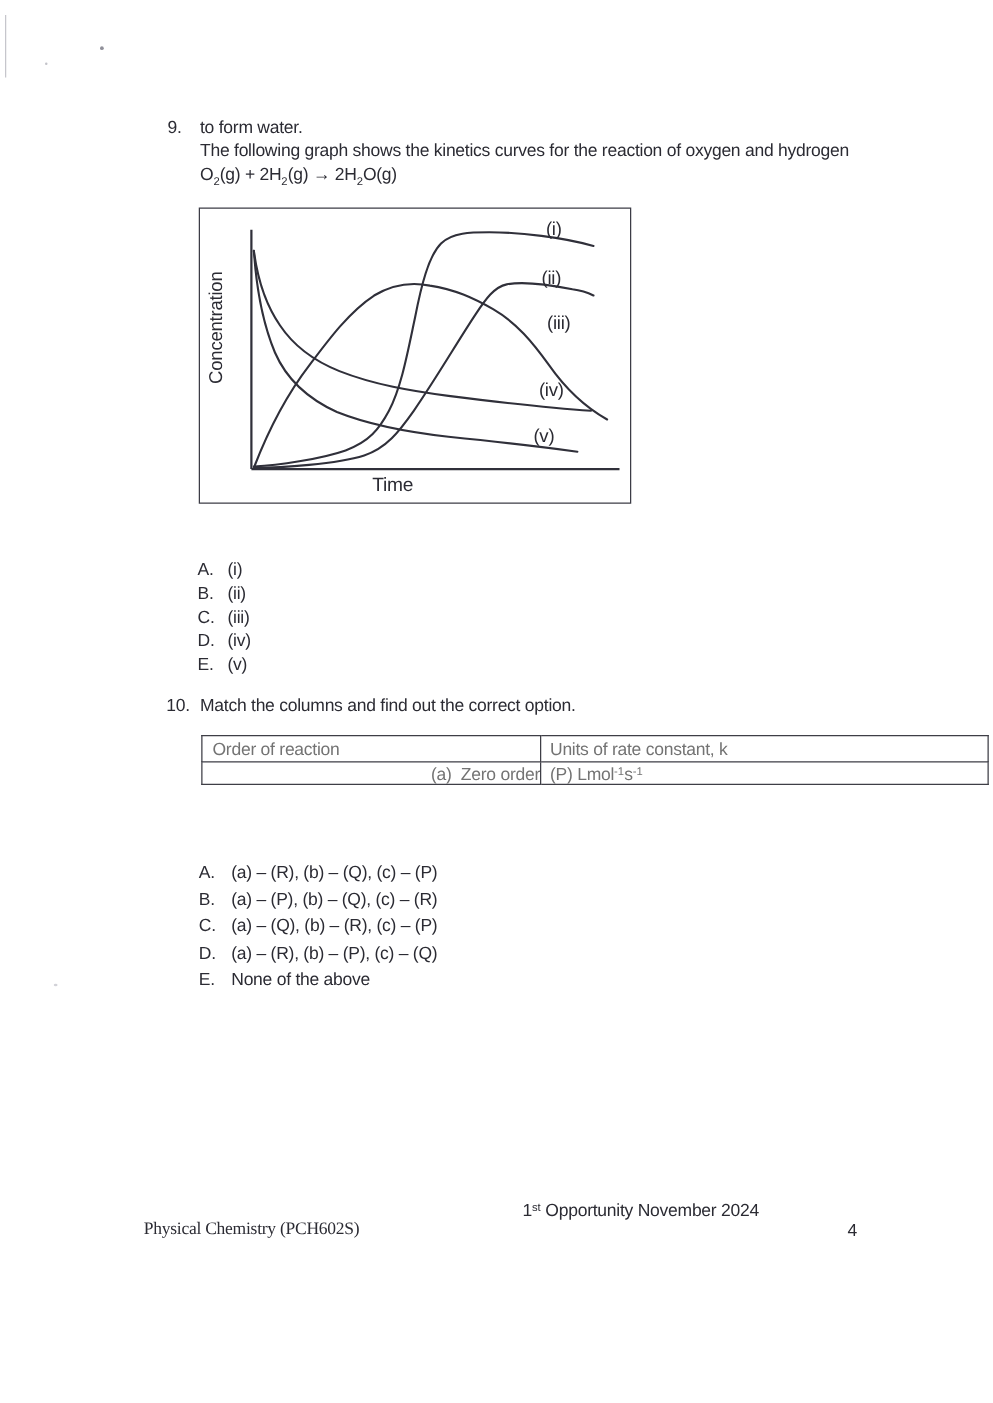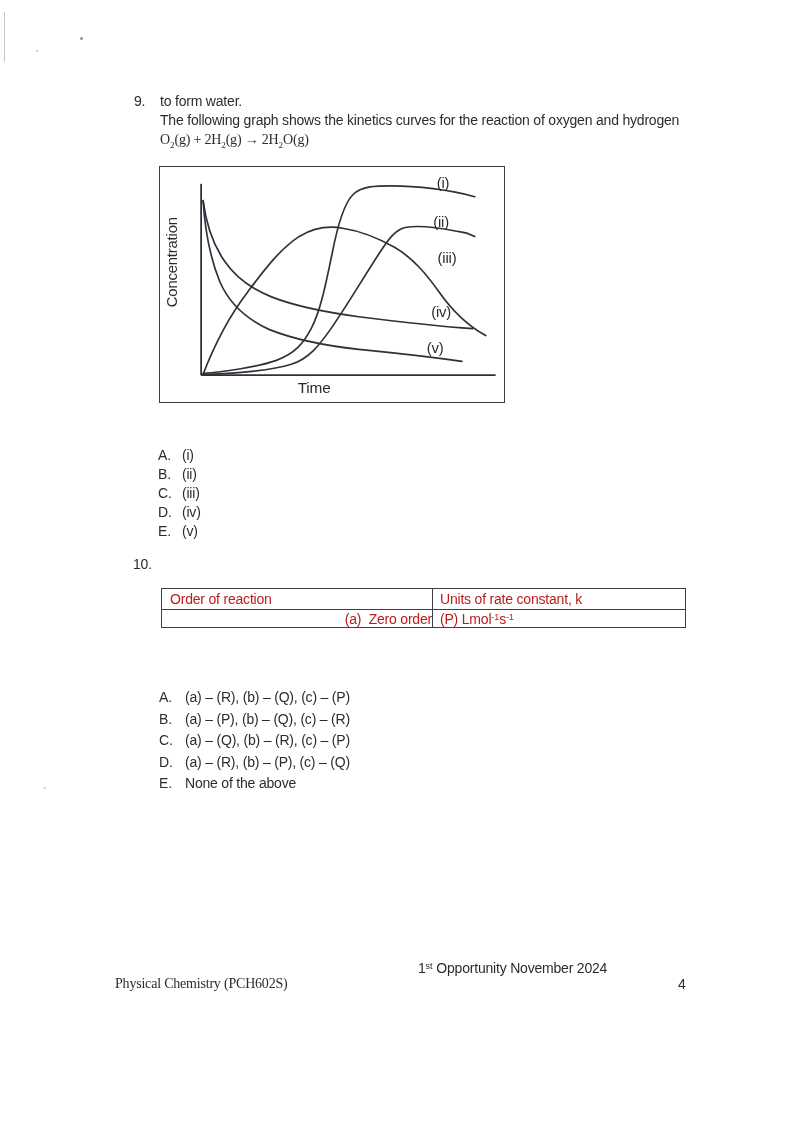--- a/index.html
+++ b/index.html
@@ -33,23 +33,23 @@
   .graph-box{
     left:159px;top:166px;width:346px;height:237px;
     border:1.5px solid #3c3c46;box-sizing:border-box;
   }
   .graph-box svg{display:block;width:100%;height:100%;}
   .curve{fill:none;stroke:#30303a;stroke-width:1.7;stroke-linecap:round;}
   .axis{stroke:#30303a;stroke-width:1.8;}
   .svg-label{font-family:"Liberation Sans","DejaVu Sans",sans-serif;fill:#2b2b33;}
   
   .match-table{
-    left:161px;top:588px;width:525px;
+    left:161px;top:588px;width:630px;
     border-collapse:collapse;table-layout:fixed;
-    font-size:14px;color:#b91c1c;
+    font-size:14px;color:#737373;
   }
   .match-table td{
     border:1.5px solid #3e3e46;
     padding:0 0 0 8px;
     vertical-align:middle;
     white-space:pre;
     overflow:hidden;
   }
   .match-table .hdr-row td{height:20px;}
   .match-table .data-row td{height:17px;}
@@ -67,21 +67,21 @@
   <div class="abs scan-line"></div>
   <div class="abs scan-dot1"></div>
   <div class="abs scan-dot2"></div>
   <div class="abs scan-dot3"></div>
 
   <div class="abs qnum" style="left:134px;top:92px;">9.</div>
 
   <div class="abs body-text" style="left:160px;top:92px;width:560px;">
     <div>to form water.</div>
     <div>The following graph shows the kinetics curves for the reaction of oxygen and hydrogen</div>
-    <div style="white-space:pre;font-family:Liberation Serif, serif;"><span>O</span><sub class="chem">2</sub><span>(g) + 2H</span><sub class="chem">2</sub><span>(g) </span><span>→</span><span> 2H</span><sub class="chem">2</sub><span>O(g)</span></div>
+    <div style="white-space:pre;"><span>O</span><sub class="chem">2</sub><span>(g) + 2H</span><sub class="chem">2</sub><span>(g) </span><span>→</span><span> 2H</span><sub class="chem">2</sub><span>O(g)</span></div>
   </div>
 
   <div class="abs graph-box">
     <svg viewBox="0 0 346 237">
 
       <line class="axis" x1="41" y1="17" x2="41" y2="210"></line>
       <line class="axis" x1="41" y1="210" x2="338" y2="210"></line>
 
       <path class="curve" d="M43,208 C62,207 97,202 117,195 C136,188 144,178 152,163 C162,144 167,116 173,88 C178,62 184,38 194,28 C203,19 218,19 233,19 C258,19 292,23 317,30"></path>
       <path class="curve" d="M43,209 C65,209 110,206 132,199 C150,193 160,180 172,163 C190,137 208,106 222,85 C230,73 237,63 247,61 C262,58 285,62 300,65 C308,66 313,68 317,70"></path>
@@ -118,20 +118,21 @@
       <span class="opt-label">D.</span>
       <span>(iv)</span>
     </div>
     <div class="opt-row">
       <span class="opt-label">E.</span>
       <span>(v)</span>
     </div>
   </div>
 
   <div class="abs qnum" style="left:133px;top:555px;">10.</div>
+  <div class="abs body-text" style="left:160px;top:555px;">Match the columns and find out the correct option.</div>
 
   <table class="abs match-table">
     <tbody>
       <tr class="hdr-row">
         <td class="col-left">Order of reaction</td>
         <td class="col-right">Units of rate constant, k</td>
       </tr>
       <tr class="data-row">
         <td class="col-left">(a)  Zero order</td>
         <td class="col-right"><span>(P) Lmol</span><sup class="unit">-1</sup><span>s</span><sup class="unit">-1</sup></td>

